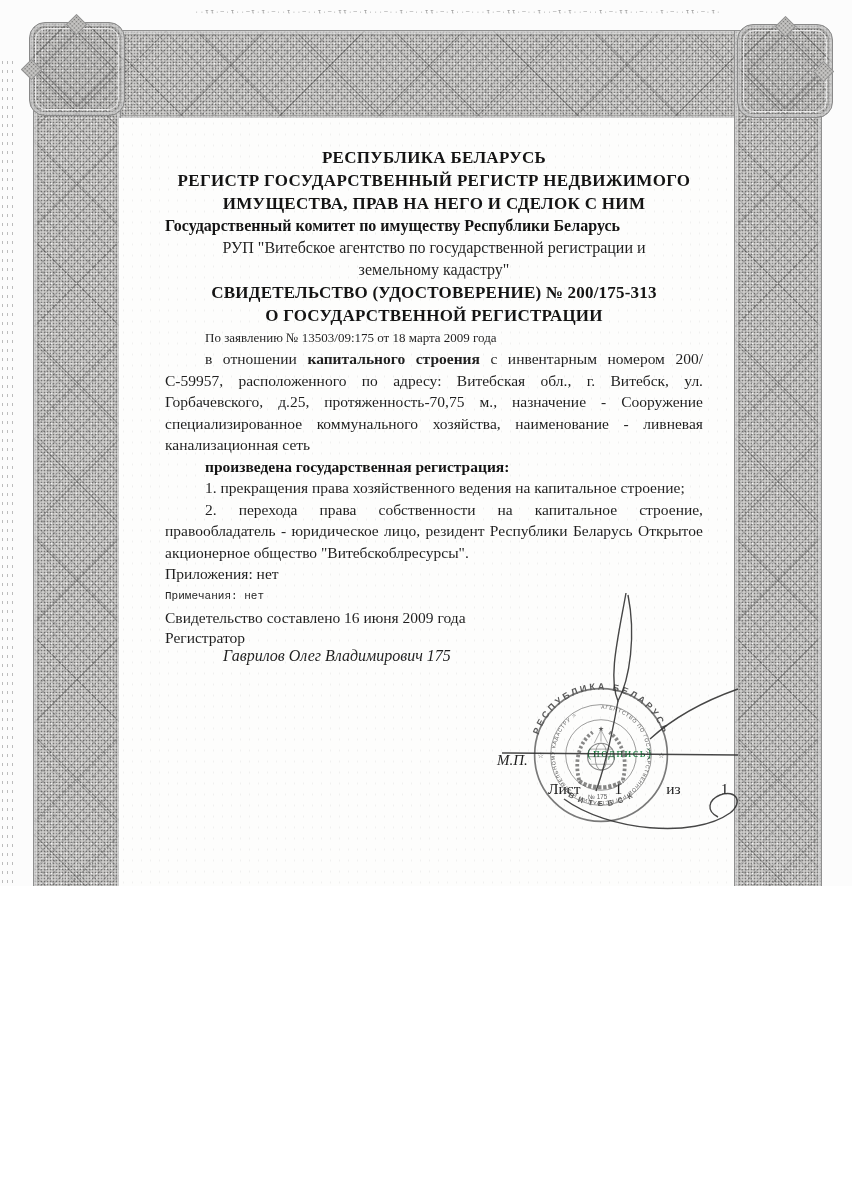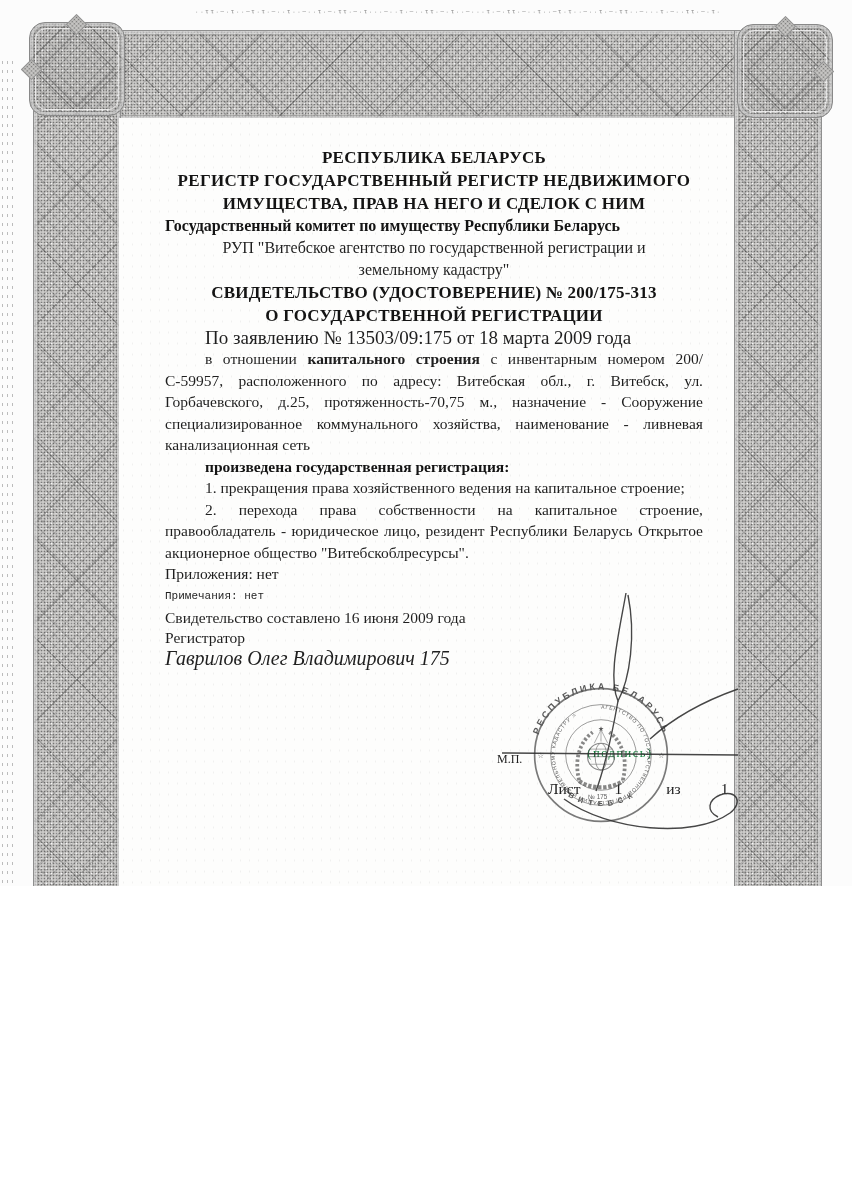--- a/index.html
+++ b/index.html
@@ -67,30 +67,30 @@
     background-image:radial-gradient(rgba(70,70,70,.07) .6px,transparent 1px);
     background-size:9px 11px;
   }
   
   .content{position:absolute;left:165px;top:146px;width:538px;}
   .content div,.content p{margin:0;}
   .h-caps{font-weight:bold;font-size:17px;line-height:23px;text-align:center;color:#141414;letter-spacing:.3px;}
   .h-committee{font-weight:bold;font-size:16px;line-height:22px;text-align:left;color:#141414;margin-top:2px;}
   .h-agency{font-size:16px;line-height:22px;text-align:center;margin-top:6px;}
   .h-cert{font-weight:bold;font-size:17px;line-height:23px;text-align:center;color:#141414;margin-top:4px;letter-spacing:.2px;}
-  .p-app{font-size:19px;line-height:21px;margin-top:14px;text-indent:40px;}
+  .p-app{font-size:13px;line-height:21px;margin-top:14px;text-indent:40px;}
   .p-body{font-size:15.5px;line-height:21.5px;text-align:justify;text-indent:40px;margin-top:11px;}
   .p-reghead{font-size:15.5px;line-height:21.5px;font-weight:bold;text-indent:40px;margin-top:4px;color:#141414;}
   .p-item{font-size:15.5px;line-height:21.5px;text-align:justify;text-indent:40px;margin-top:2px;}
   .p-attach{font-size:15.5px;line-height:22px;margin-left:40px;margin-top:14px;}
   .p-notes{font-size:11px;line-height:22px;margin-left:40px;font-family:Liberation Mono, monospace;}
   .p-composed{font-size:15.5px;line-height:22px;margin-left:-16px;margin-top:4px;}
   .registrar-row{display:flex;margin-top:36px;font-size:15.5px;flex-direction:column;}
-  .registrar-name{font-style:italic;font-size:20px;}
-  .seal-mark{position:absolute;left:497px;top:752px;font-size:12px;}
+  .registrar-name{font-style:italic;margin-left:58px;font-size:16px;}
+  .seal-mark{position:absolute;left:497px;top:752px;font-size:15px;font-style:italic;}
   .podpis{position:absolute;left:560px;top:746px;width:120px;text-align:center;
           font-size:12.5px;letter-spacing:1.5px;color:#15803d;}
   .sheet-row{position:absolute;left:548px;top:780px;display:flex;font-size:15.5px;color:#222;}
   .sheet-row span{display:inline-block;}
   .sheet-g1{margin-left:34px;} .sheet-g2{margin-left:44px;} .sheet-g3{margin-left:40px;}
   
   .stamp-svg{position:absolute;left:517px;top:671px;opacity:.85;}
   .flourish-svg{position:absolute;left:468px;top:583px;}
 </style>
 </head>

